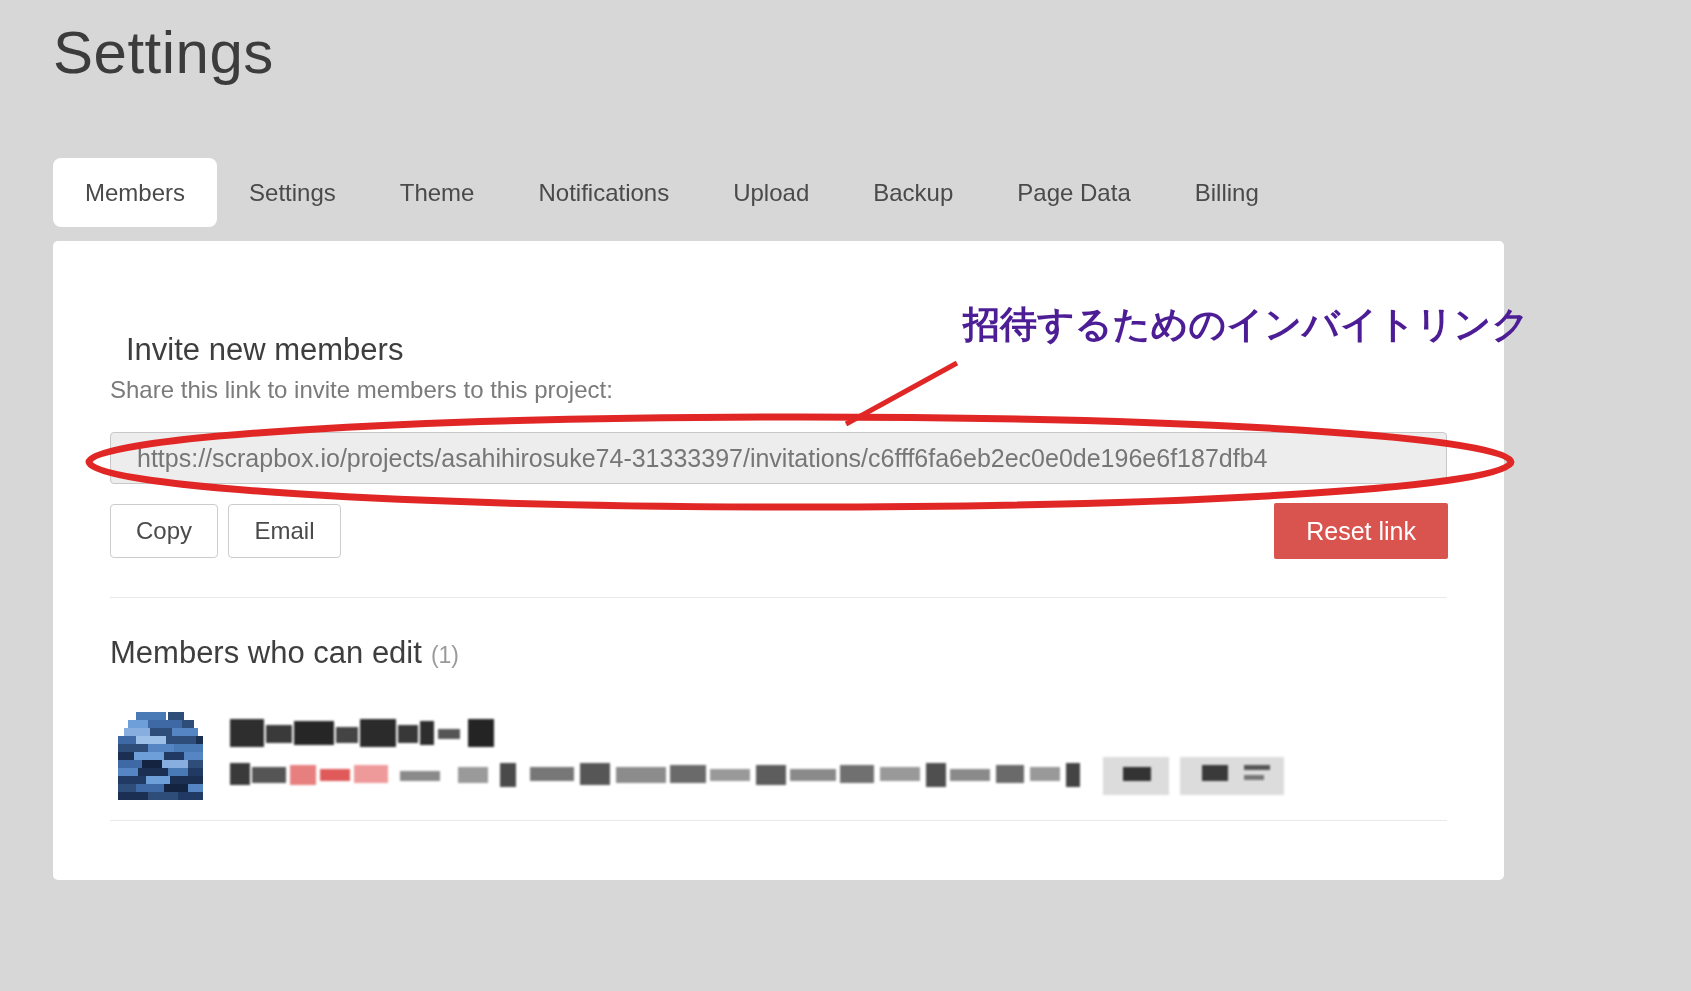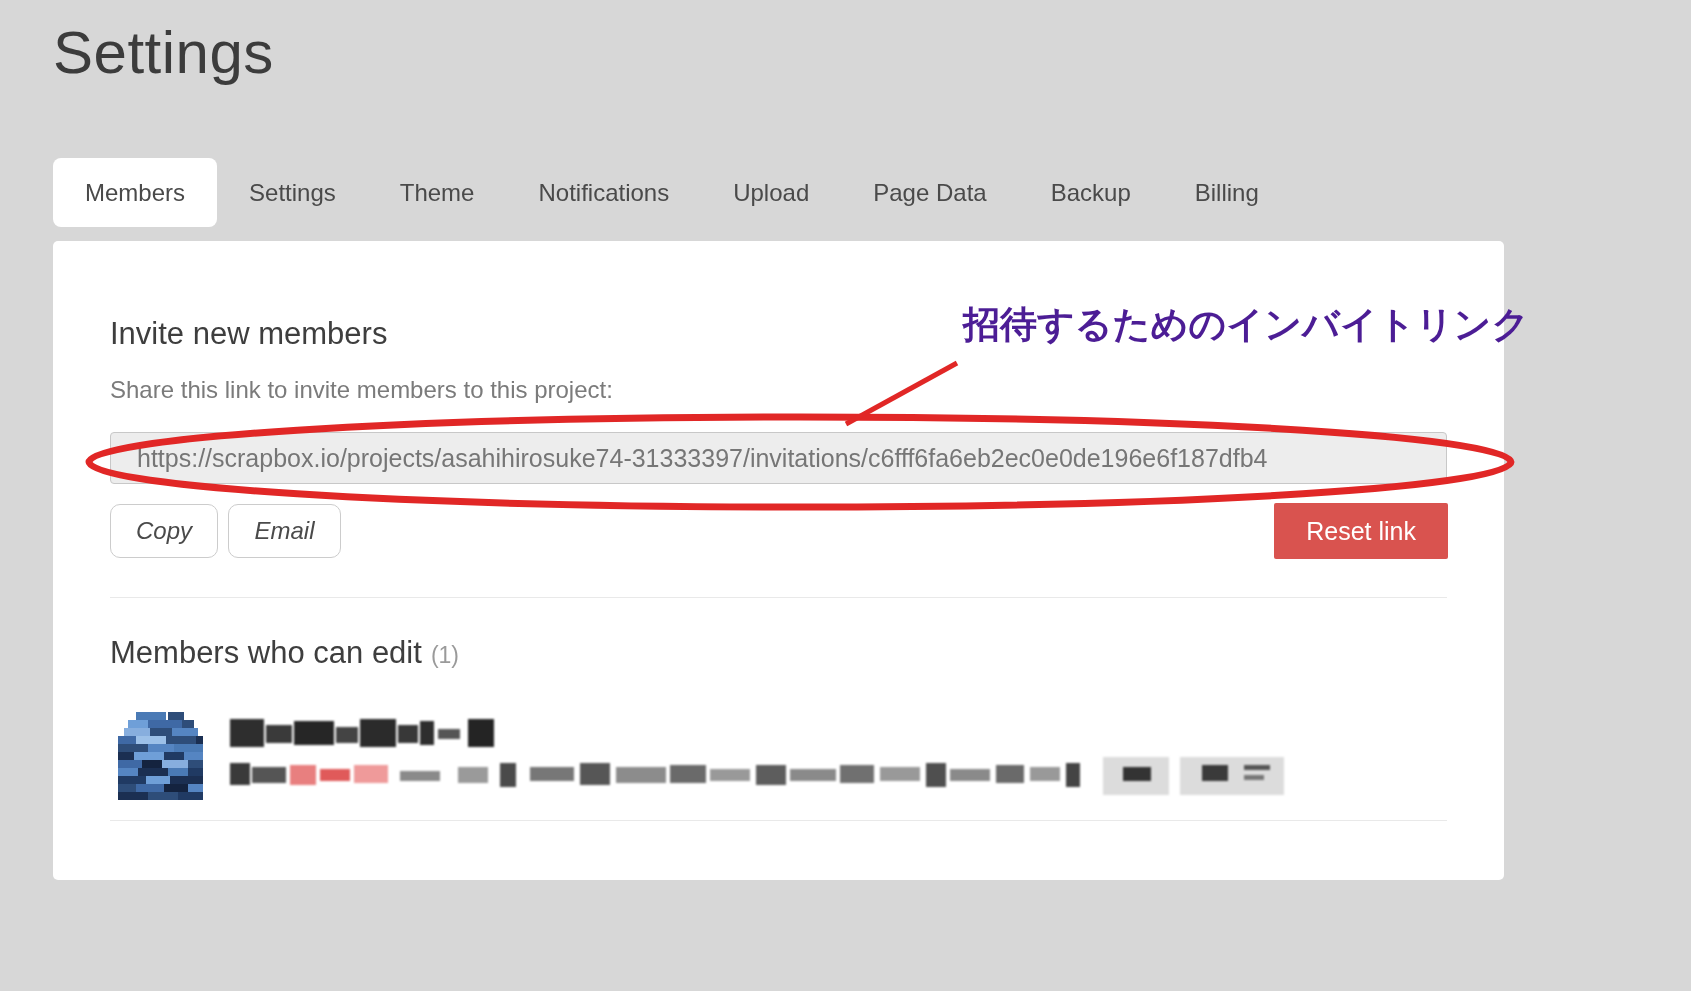--- a/index.html
+++ b/index.html
@@ -18,38 +18,37 @@
   .tab{
     padding:0 32px;display:flex;align-items:center;
     font-size:24px;color:#4a4a4a;cursor:pointer;white-space:nowrap;
   }
   .tab.active{background:#ffffff;border-radius:8px;}
   .card{
     position:absolute;left:53px;top:241px;width:1451px;height:639px;
     background:#ffffff;border-radius:5px;
   }
   .invite-heading{
-    position:absolute;left:57px;top:75px;margin:0;
+    position:absolute;left:57px;top:75px;margin:16px;
     font-size:31px;font-weight:400;color:#3e3e3e;
   }
   .invite-desc{
     position:absolute;left:57px;top:135px;margin:0;
     font-size:24px;color:#7b7b7b;
   }
   .link-input{
     position:absolute;left:57px;top:191px;width:1337px;height:52px;
     box-sizing:border-box;background:#ededed;border:1px solid #c8c8c8;border-radius:4px;
     font-size:25px;color:#767676;padding:0 26px;
     font-family:"Liberation Sans", sans-serif;outline:none;
   }
   .btn{
     position:absolute;height:54px;background:#ffffff;border:1px solid #cccccc;
-    border-radius:10px;font-size:24px;color:#4a4a4a;cursor:pointer;
+    border-radius:4px;font-size:24px;color:#4a4a4a;cursor:pointer;
     font-family:"Liberation Sans", sans-serif;
-    font-style:italic;
   }
   .copy-btn{left:57px;top:263px;width:108px;}
   .email-btn{left:175px;top:263px;width:113px;}
   .reset-btn{
     position:absolute;right:56px;top:262px;height:56px;padding:0 32px;
     background:#d9534f;border:none;border-radius:2px;
     font-size:25px;color:#ffffff;cursor:pointer;
     font-family:"Liberation Sans", sans-serif;
   }
   .divider{
@@ -85,22 +84,22 @@
 <body>
 
 <h1 class="page-title">Settings</h1>
 
 <nav class="tabs">
   <div class="tab active">Members</div>
   <div class="tab">Settings</div>
   <div class="tab">Theme</div>
   <div class="tab">Notifications</div>
   <div class="tab">Upload</div>
+  <div class="tab">Backup</div>
   <div class="tab">Page Data</div>
-  <div class="tab">Backup</div>
   <div class="tab">Billing</div>
 </nav>
 
 <main class="card">
 
   <h2 class="invite-heading">Invite new members</h2>
   <p class="invite-desc">Share this link to invite members to this project:</p>
 
   <input class="link-input" type="text" readonly="" value="https://scrapbox.io/projects/asahihirosuke74-31333397/invitations/c6fff6fa6eb2ec0e0de196e6f187dfb4" style="">
 

